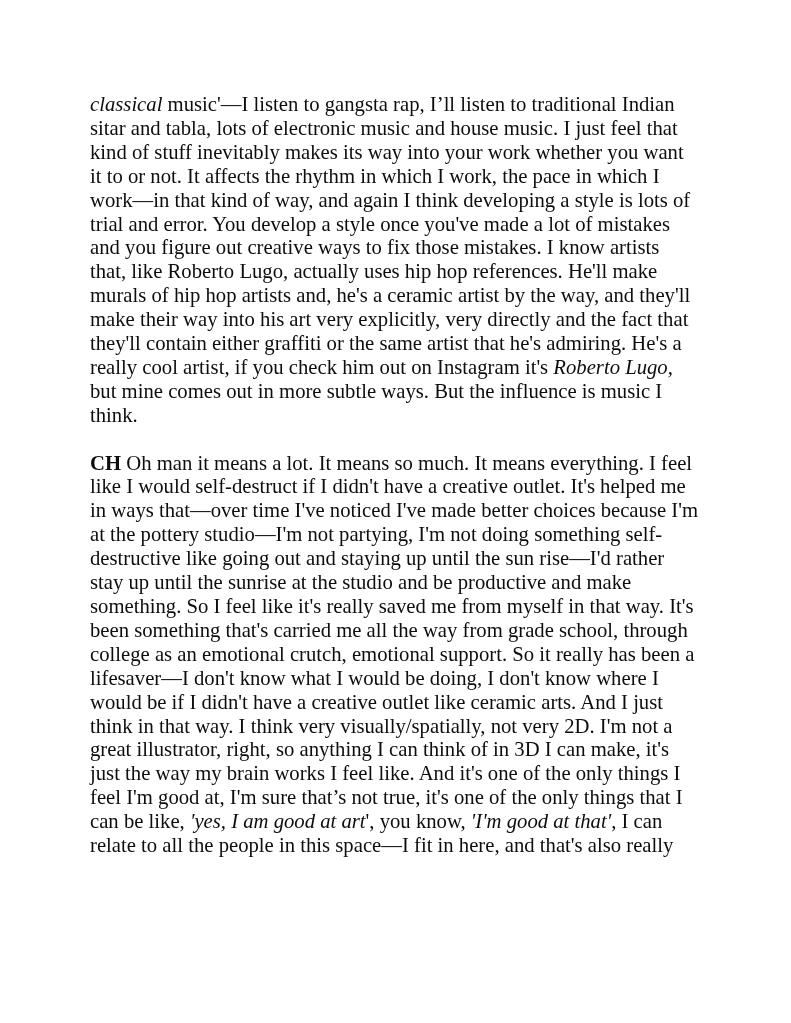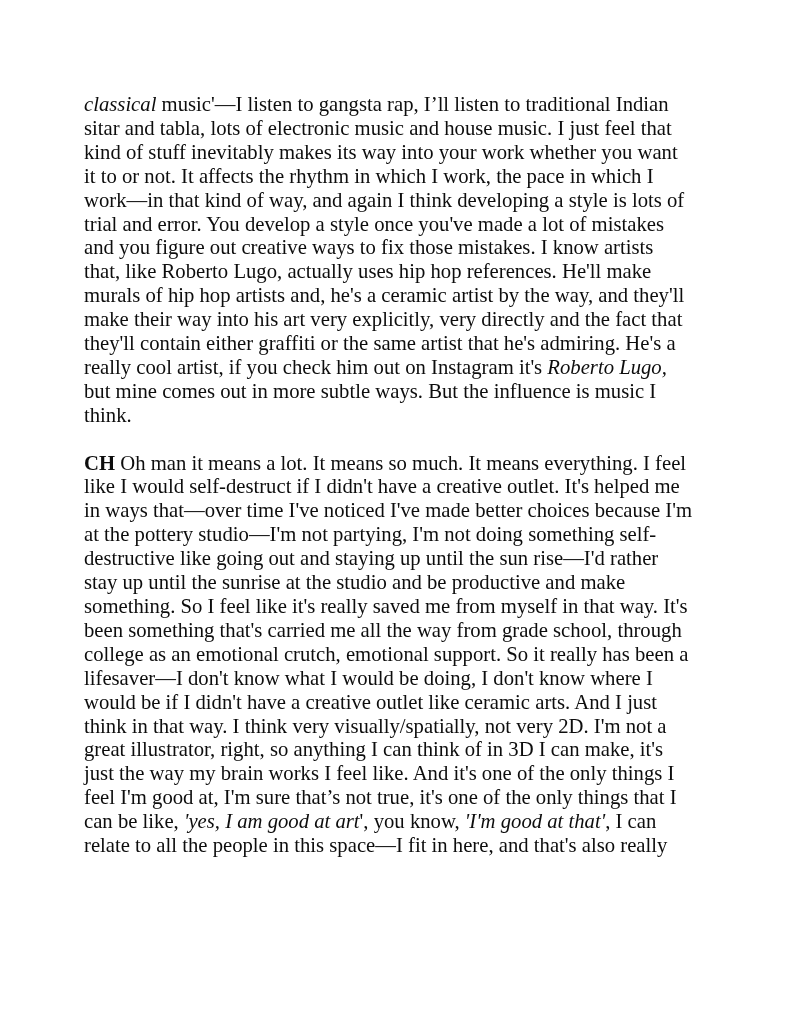--- a/index.html
+++ b/index.html
@@ -14,21 +14,21 @@
     height: 1023px;
     background: #ffffff;
     color: #0d0d0d;
     font-family: "Liberation Serif", "DejaVu Serif", serif;
     font-size: 20.7px;
     line-height: 23.9px;
     overflow: hidden;
   }
   .text-block {
     position: absolute;
-    left: 84px;
+    left: 90px;
     top: 93px;
     width: 608px;
   }
   p.para {
     margin: 0 0 23.9px 0;
     padding: 0;
     text-align: left;
     word-spacing: normal;
   }
   p.para:last-child {

